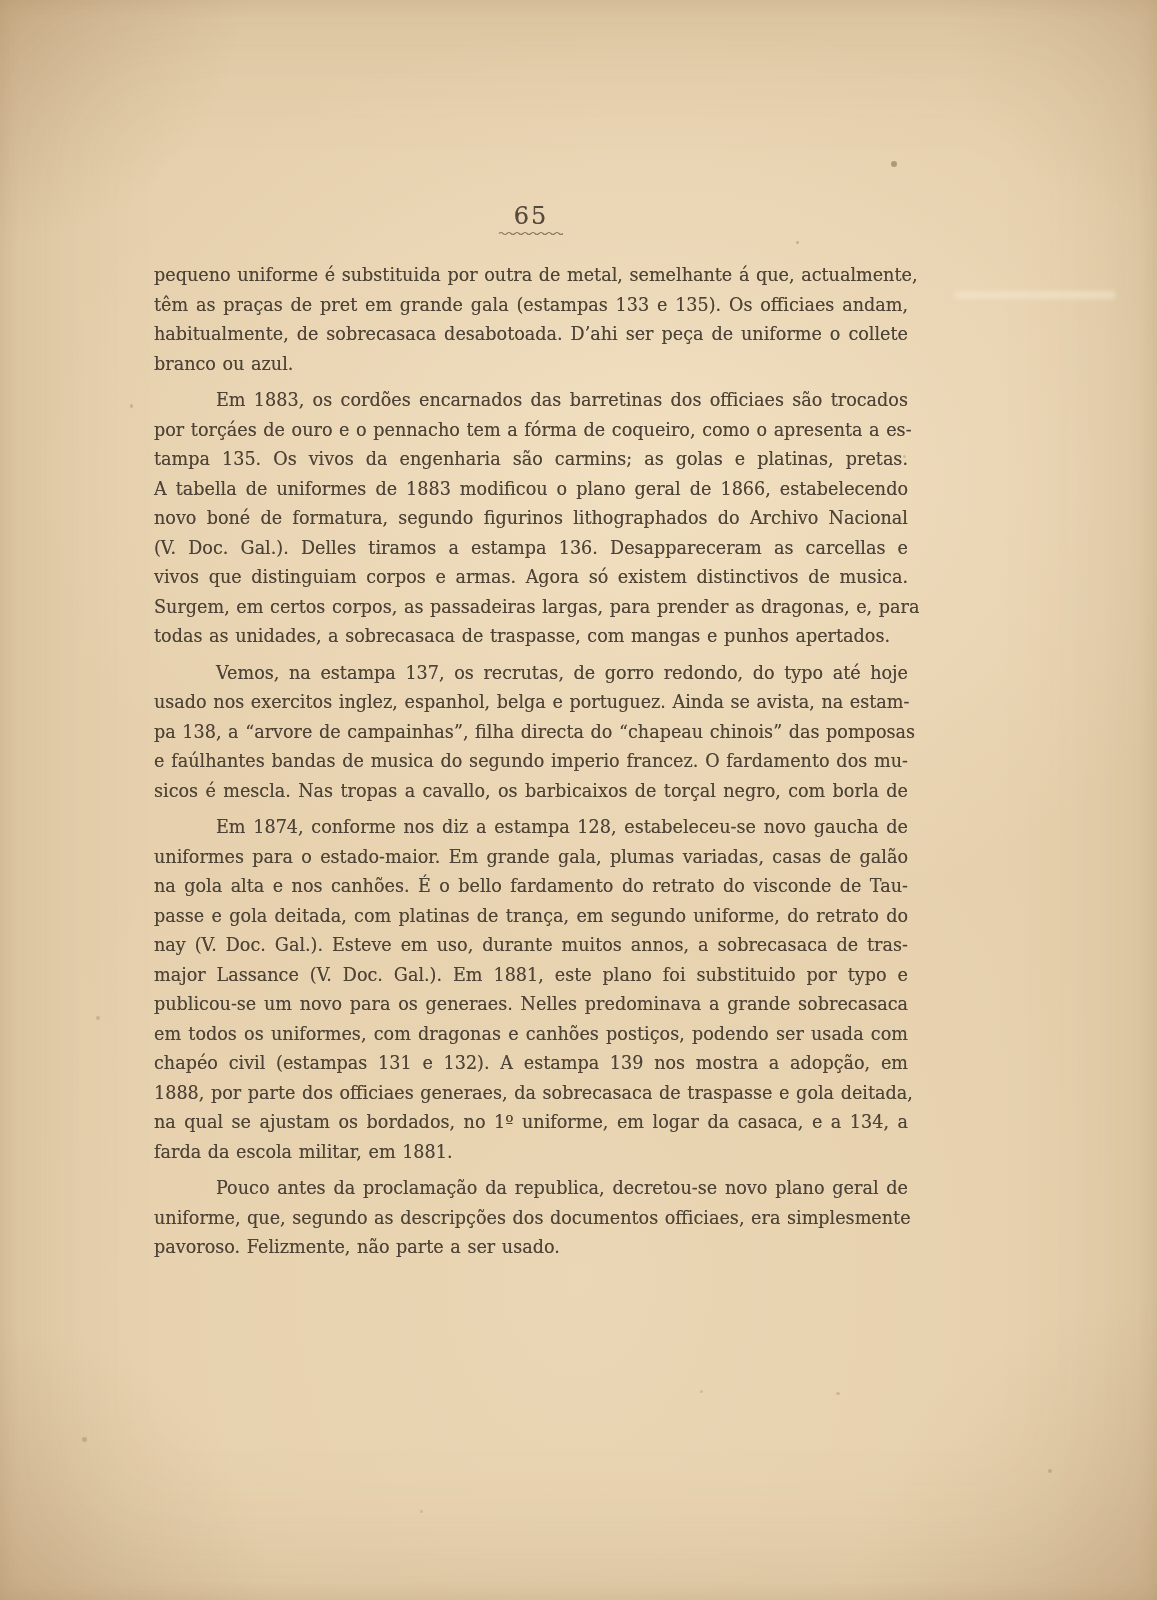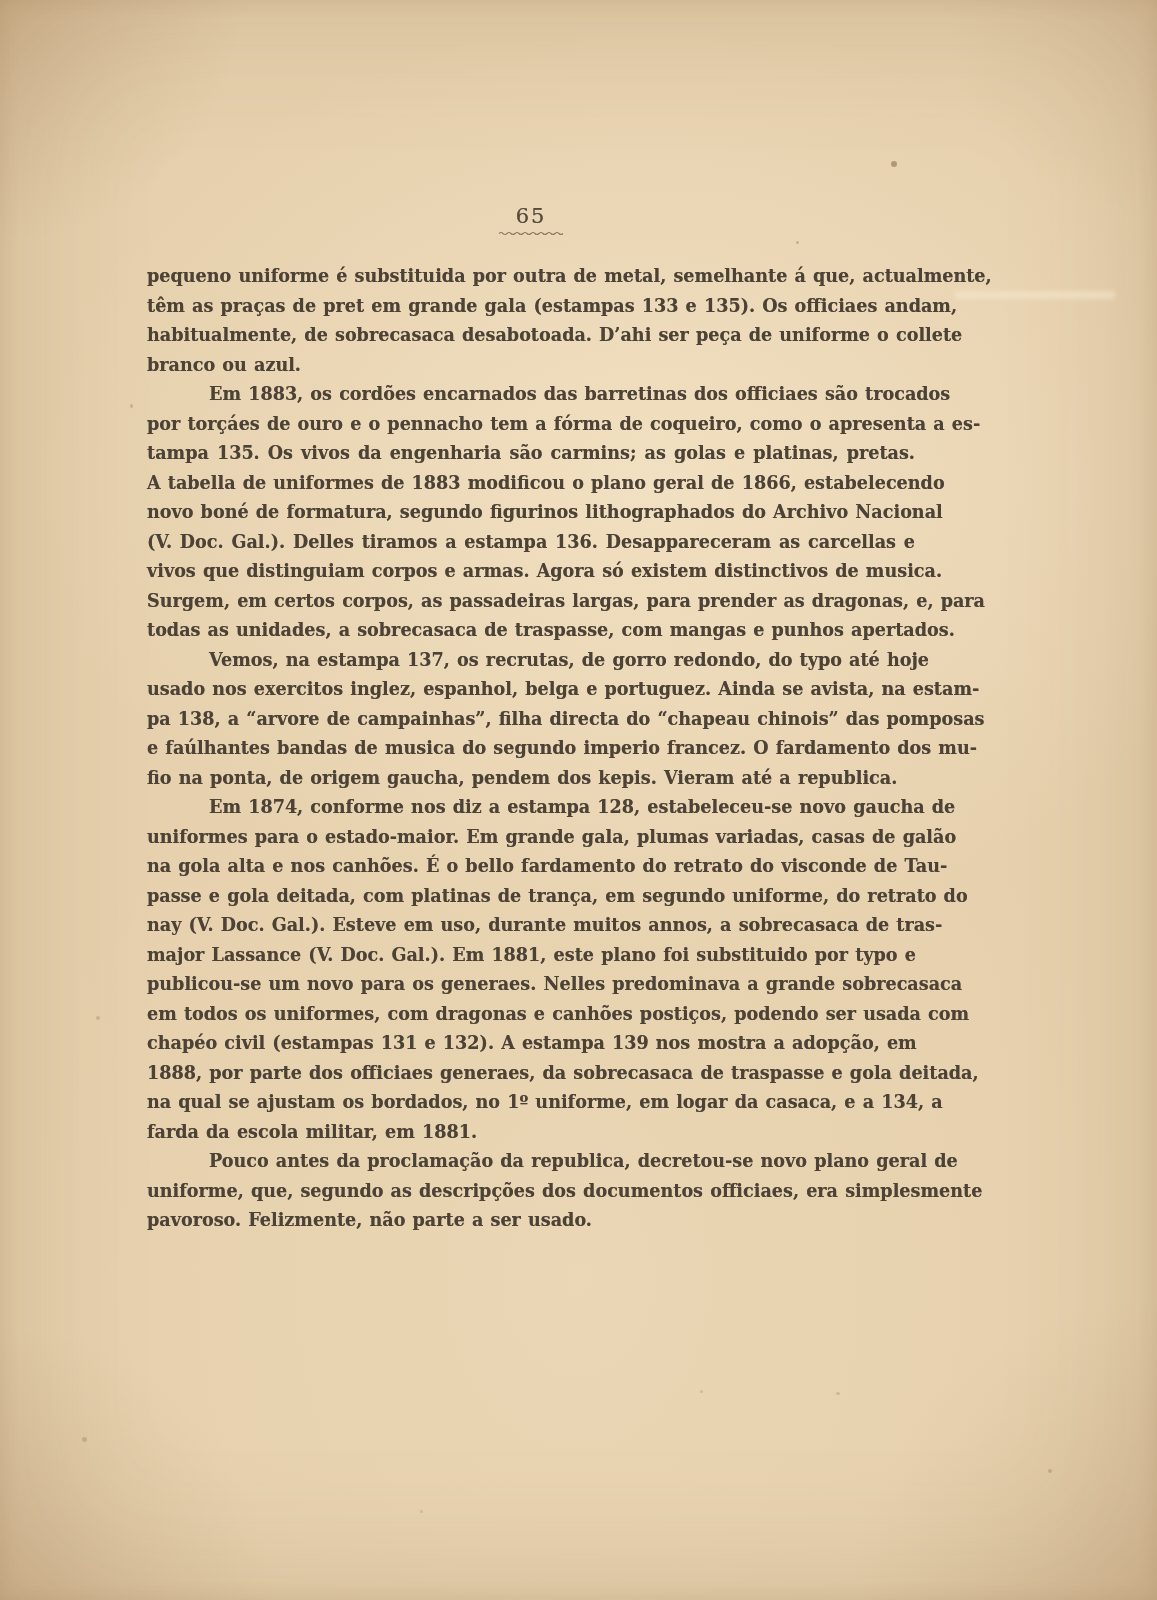--- a/index.html
+++ b/index.html
@@ -44,35 +44,34 @@
     top: 204px;
     width: 768px;
     color: #4c4236;
   }
   .page-number-wrap {
     text-align: center;
     margin-bottom: 24px;
   }
   .page-number {
     display: inline-block;
-    font-size: 21px;
+    font-size: 24px;
     line-height: 24px;
     letter-spacing: 2px;
     color: #574b3c;
     text-shadow: 0 0 0.5px rgba(87, 75, 60, 0.7);
   }
   .wavy-underline {
     display: block;
     margin: 0 auto;
     margin-top: 1px;
     opacity: 0.75;
   }
   .paragraph {
-    margin: 0;
-    font-weight: bold;
+    margin: 7px;
   }
   .line {
     font-size: 17.6px;
     line-height: 29.5px;
     white-space: nowrap;
     text-align: justify;
     text-align-last: justify;
     text-shadow: 0 0 0.6px rgba(76, 66, 54, 0.55);
     word-spacing: 1px;
   }
@@ -125,21 +124,21 @@
         <div class="line">(V. Doc. Gal.).  Delles tiramos a estampa 136.  Desappareceram as carcellas e</div>
         <div class="line">vivos que distinguiam corpos e armas.  Agora só existem distinctivos de musica.</div>
         <div class="line">Surgem, em certos corpos, as passadeiras largas, para prender as dragonas, e, para</div>
         <div class="line last">todas as unidades, a sobrecasaca de traspasse, com mangas e punhos apertados.</div>
       </div>
       <div class="paragraph">
         <div class="line indent">Vemos, na estampa 137, os recrutas, de gorro redondo, do typo até hoje</div>
         <div class="line">usado nos exercitos inglez, espanhol, belga e portuguez.  Ainda se avista, na estam-</div>
         <div class="line">pa 138, a “arvore de campainhas”, filha directa do “chapeau chinois” das pomposas</div>
         <div class="line">e faúlhantes bandas de musica do segundo imperio francez.  O fardamento dos mu-</div>
-        <div class="line last">fio na ponta, de origem gaucha, pendem dos kepis.  Vieram até a republica.</div>
+        <div class="line">sicos é mescla.  Nas tropas a cavallo, os barbicaixos de torçal negro, com borla de</div>
       </div>
       <div class="paragraph">
         <div class="line indent">Em 1874, conforme nos diz a estampa 128, estabeleceu-se novo gaucha de</div>
         <div class="line">uniformes para o estado-maior.  Em grande gala, plumas variadas, casas de galão</div>
         <div class="line">na gola alta e nos canhões.  É o bello fardamento do retrato do visconde de Tau-</div>
         <div class="line">passe e gola deitada, com platinas de trança, em segundo uniforme, do retrato do</div>
         <div class="line">nay (V. Doc. Gal.).  Esteve em uso, durante muitos annos, a sobrecasaca de tras-</div>
         <div class="line">major Lassance (V. Doc. Gal.).  Em 1881, este plano foi substituido por typo e</div>
         <div class="line">publicou-se um novo para os generaes.  Nelles predominava a grande sobrecasaca</div>
         <div class="line">em todos os uniformes, com dragonas e canhões postiços, podendo ser usada com</div>

